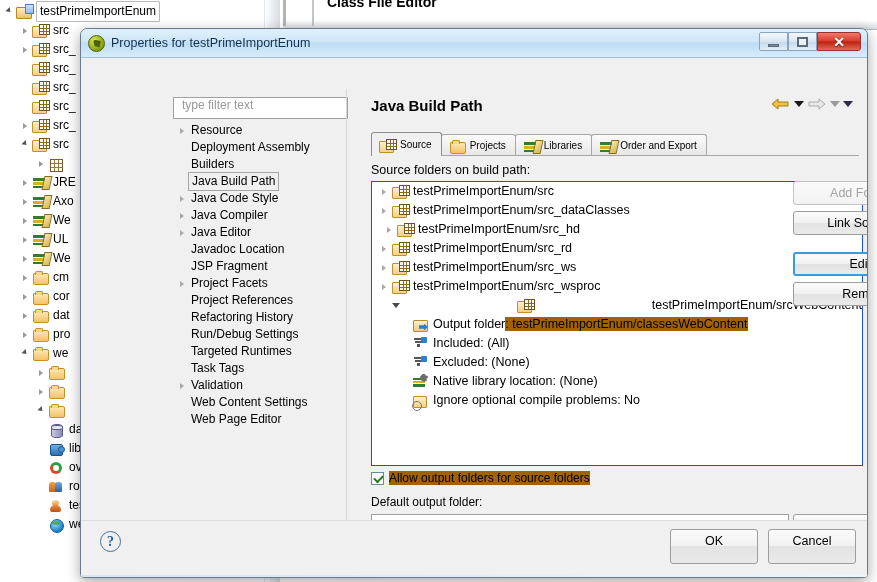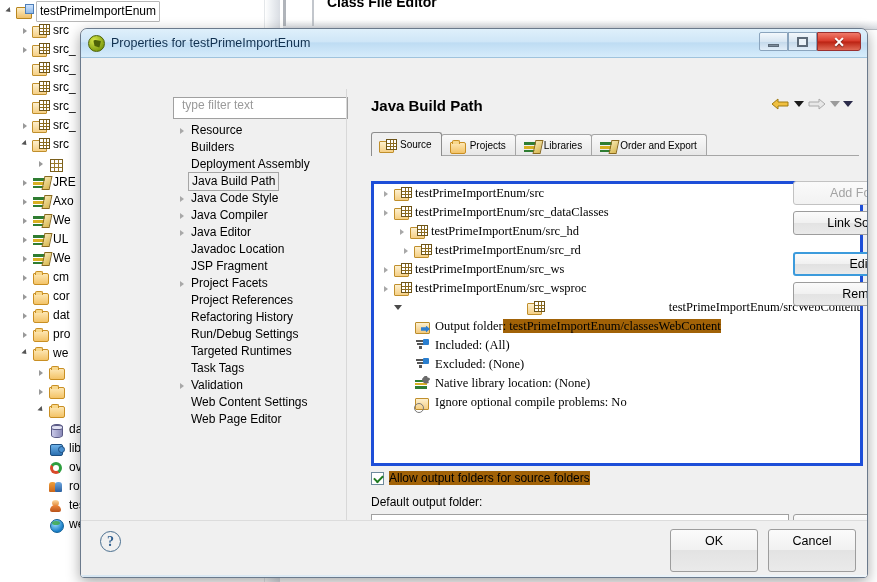--- a/index.html
+++ b/index.html
@@ -305,23 +305,22 @@
   #tab-underline {
     position:absolute; left:15px; top:66px; right:0; height:1px; background:#a6a6a6;
   }
   #tabpanel-label {
     position:absolute; left:15px; top:74px; font-size:12.5px; color:#000;
   }
 
   
   #srclist {
     position:absolute; left:15px; top:92px; width:492px; height:285px;
-    background:#fff; border:3px solid #1d4ed8;
+    background:#fff; border:1px solid #1d4ed8;
     overflow:hidden;
-    font-family:Liberation Serif, serif;
   }
   .row {
     height:19px; line-height:19px; display:flex; align-items:center;
     font-size:12.5px; white-space:nowrap; padding-left:4px;
   }
   .row .rw { width:16px; flex:0 0 16px; display:flex; align-items:center; justify-content:center;}
   .row .rw i {
     display:block;width:0;height:0;border-left:4px solid #a8a8a8;
     border-top:3.5px solid transparent;border-bottom:3.5px solid transparent;
   }
@@ -424,21 +423,21 @@
   }
   #help-icon {
     position:absolute; left:19px; top:10px; width:21px; height:21px;
     border:1.5px solid #4a6f8f; border-radius:50%;
     color:#2f5f8f; font-size:14px; font-weight:bold;
     display:flex; align-items:center; justify-content:center;
     font-family:"Liberation Serif", serif;
   }
   #okbtn { position:absolute; left:589px; top:8px; width:88px; height:25px; }
   #cancelbtn { position:absolute; left:687px; top:8px; width:88px; height:25px; }
-  #bottombar .btn { width:88px; height:43px; line-height:23px; }
+  #bottombar .btn { width:88px; height:35px; line-height:23px; }
   #statusline {
     position:absolute; left:0; right:0; bottom:0; height:2px;
     background:linear-gradient(to right,#d6e6f2,#eef5fa);
   }
 </style>
 </head>
 <body>
 
 <div id="workbench">
 
@@ -656,25 +655,25 @@
 
   <div id="settings-tree">
       <div class="snode">
         <span class="sw">
           <i></i>
         </span>
         <span class="slabel">Resource</span>
       </div>
       <div class="snode">
         <span class="sw"></span>
+        <span class="slabel">Deployment Assembly</span>
+      </div>
+      <div class="snode">
+        <span class="sw"></span>
         <span class="slabel">Builders</span>
-      </div>
-      <div class="snode">
-        <span class="sw"></span>
-        <span class="slabel">Deployment Assembly</span>
       </div>
       <div class="snode selected">
         <span class="sw"></span>
         <span class="slabel">Java Build Path</span>
       </div>
       <div class="snode">
         <span class="sw">
           <i></i>
         </span>
         <span class="slabel">Java Code Style</span>
@@ -775,44 +774,45 @@
           <span class="tab-ico ico-lib"></span>
           <span>Libraries</span>
         </div>
         <div class="tab">
           <span class="tab-ico ico-lib"></span>
           <span>Order and Export</span>
         </div>
       </div>
     <div id="tab-underline"></div>
 
+    <div id="tabpanel-label">Source folders on build path:</div>
 
     <div id="srclist">
         <div class="row" style="padding-left: 4px;">
           <span class="rw">
             <i></i>
           </span>
           <span class="rico ico-srcfolder"></span>
           <span>testPrimeImportEnum/src</span>
         </div>
         <div class="row" style="padding-left: 4px;">
           <span class="rw">
             <i></i>
           </span>
           <span class="rico ico-srcfolder"></span>
           <span>testPrimeImportEnum/src_dataClasses</span>
         </div>
-        <div class="row" style="padding-left: 20px;">
+        <div class="row" style="padding-left: 9px;">
           <span class="rw">
             <i></i>
           </span>
           <span class="rico ico-srcfolder"></span>
           <span>testPrimeImportEnum/src_hd</span>
         </div>
-        <div class="row" style="padding-left: 4px; margin-left: 20px;">
+        <div class="row" style="padding-left: 4px;">
           <span class="rw">
             <i></i>
           </span>
           <span class="rico ico-srcfolder"></span>
           <span>testPrimeImportEnum/src_rd</span>
         </div>
         <div class="row" style="padding-left: 4px;">
           <span class="rw">
             <i></i>
           </span>

